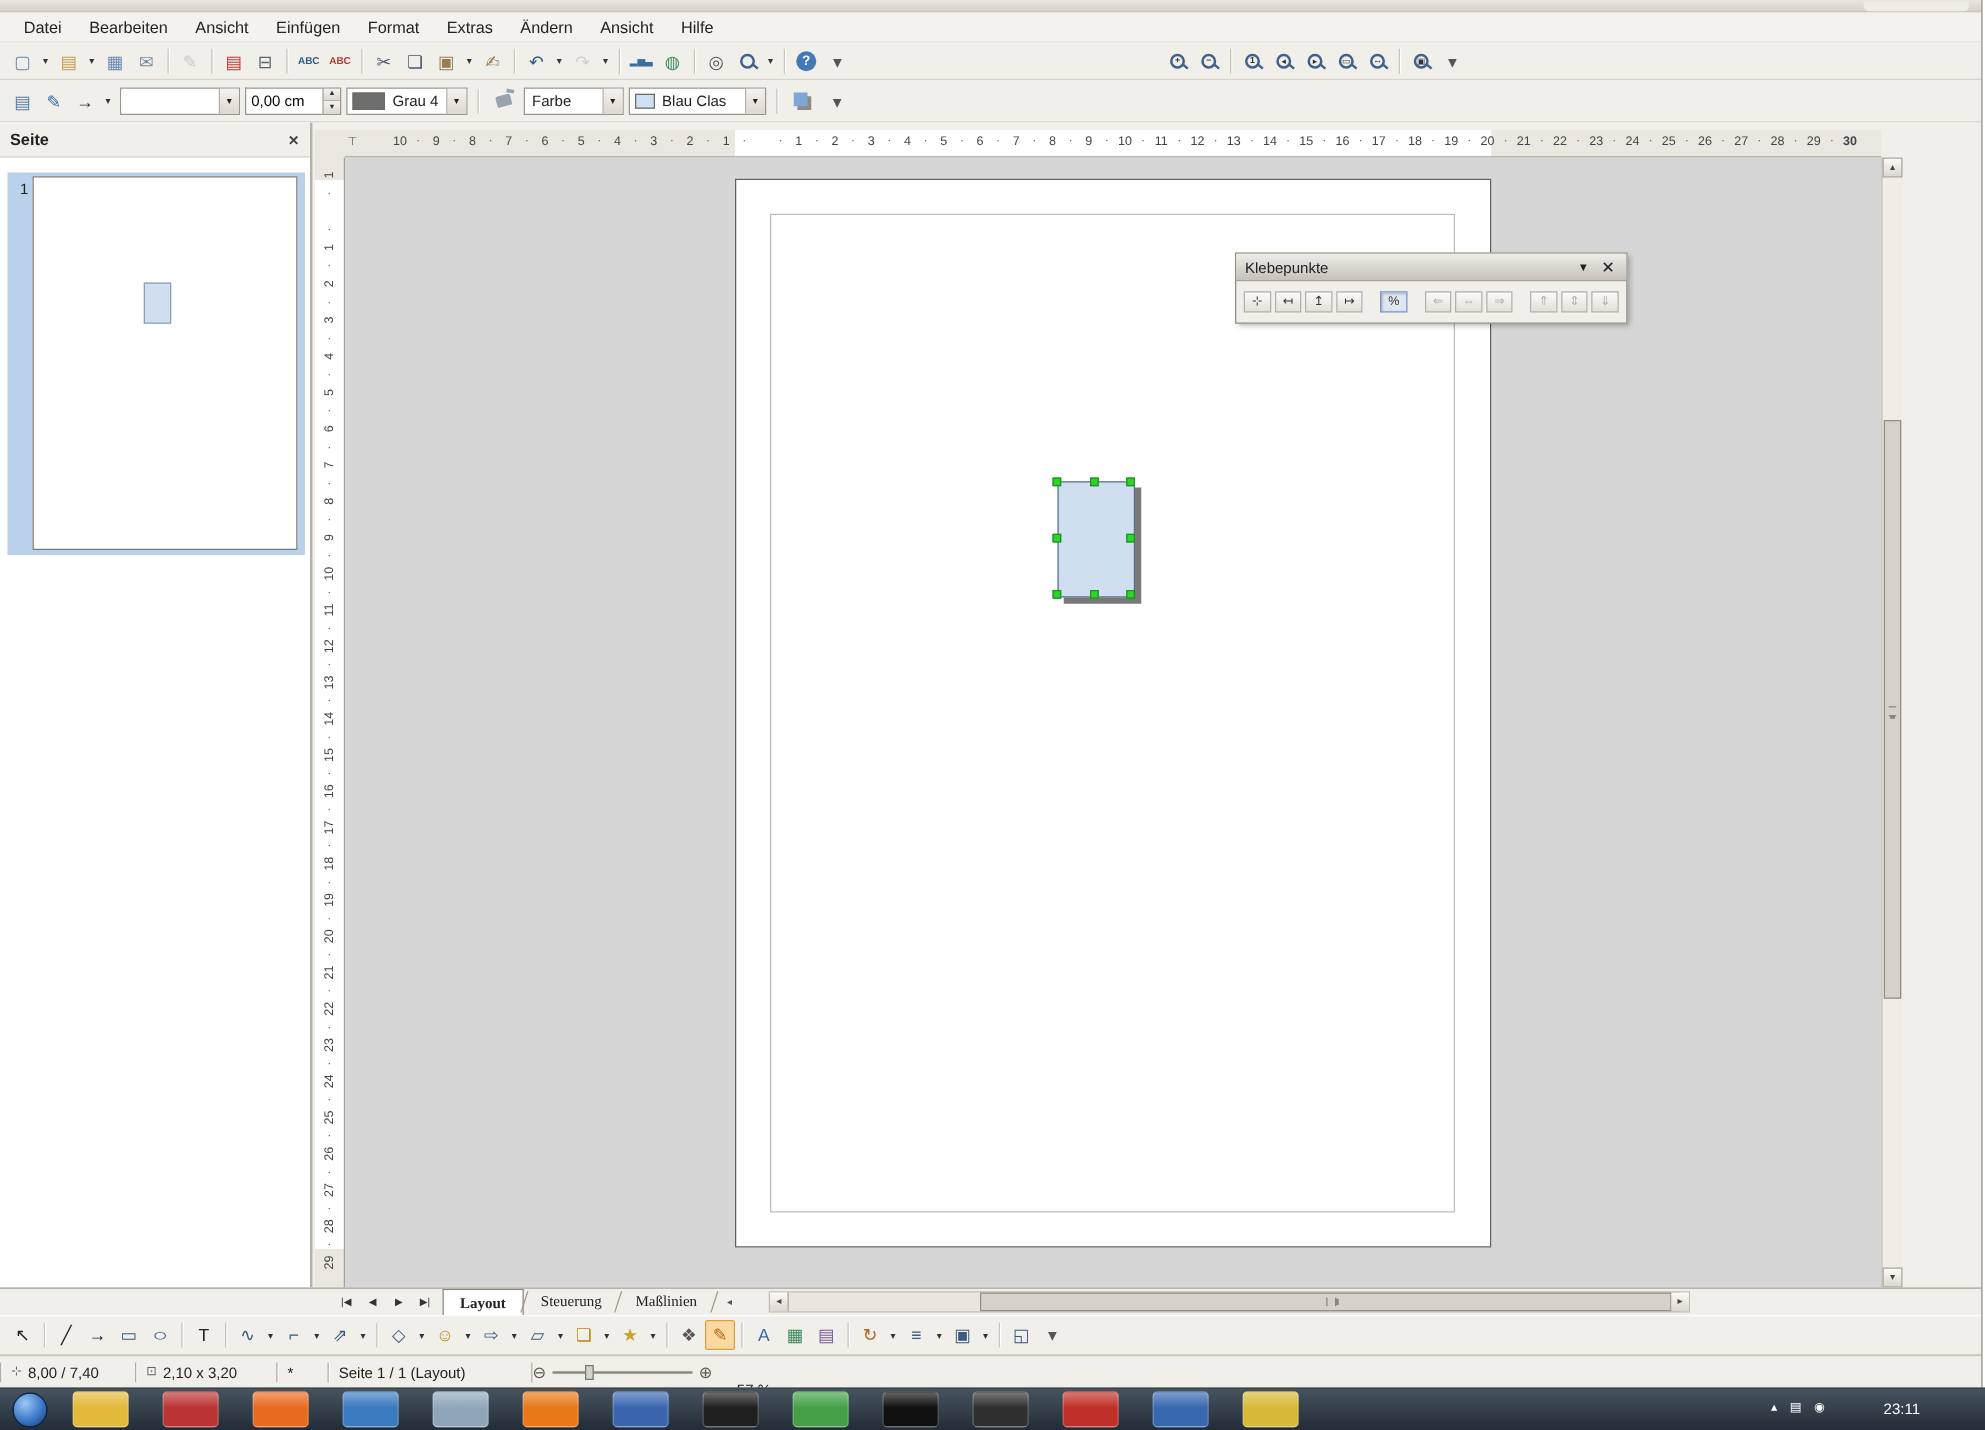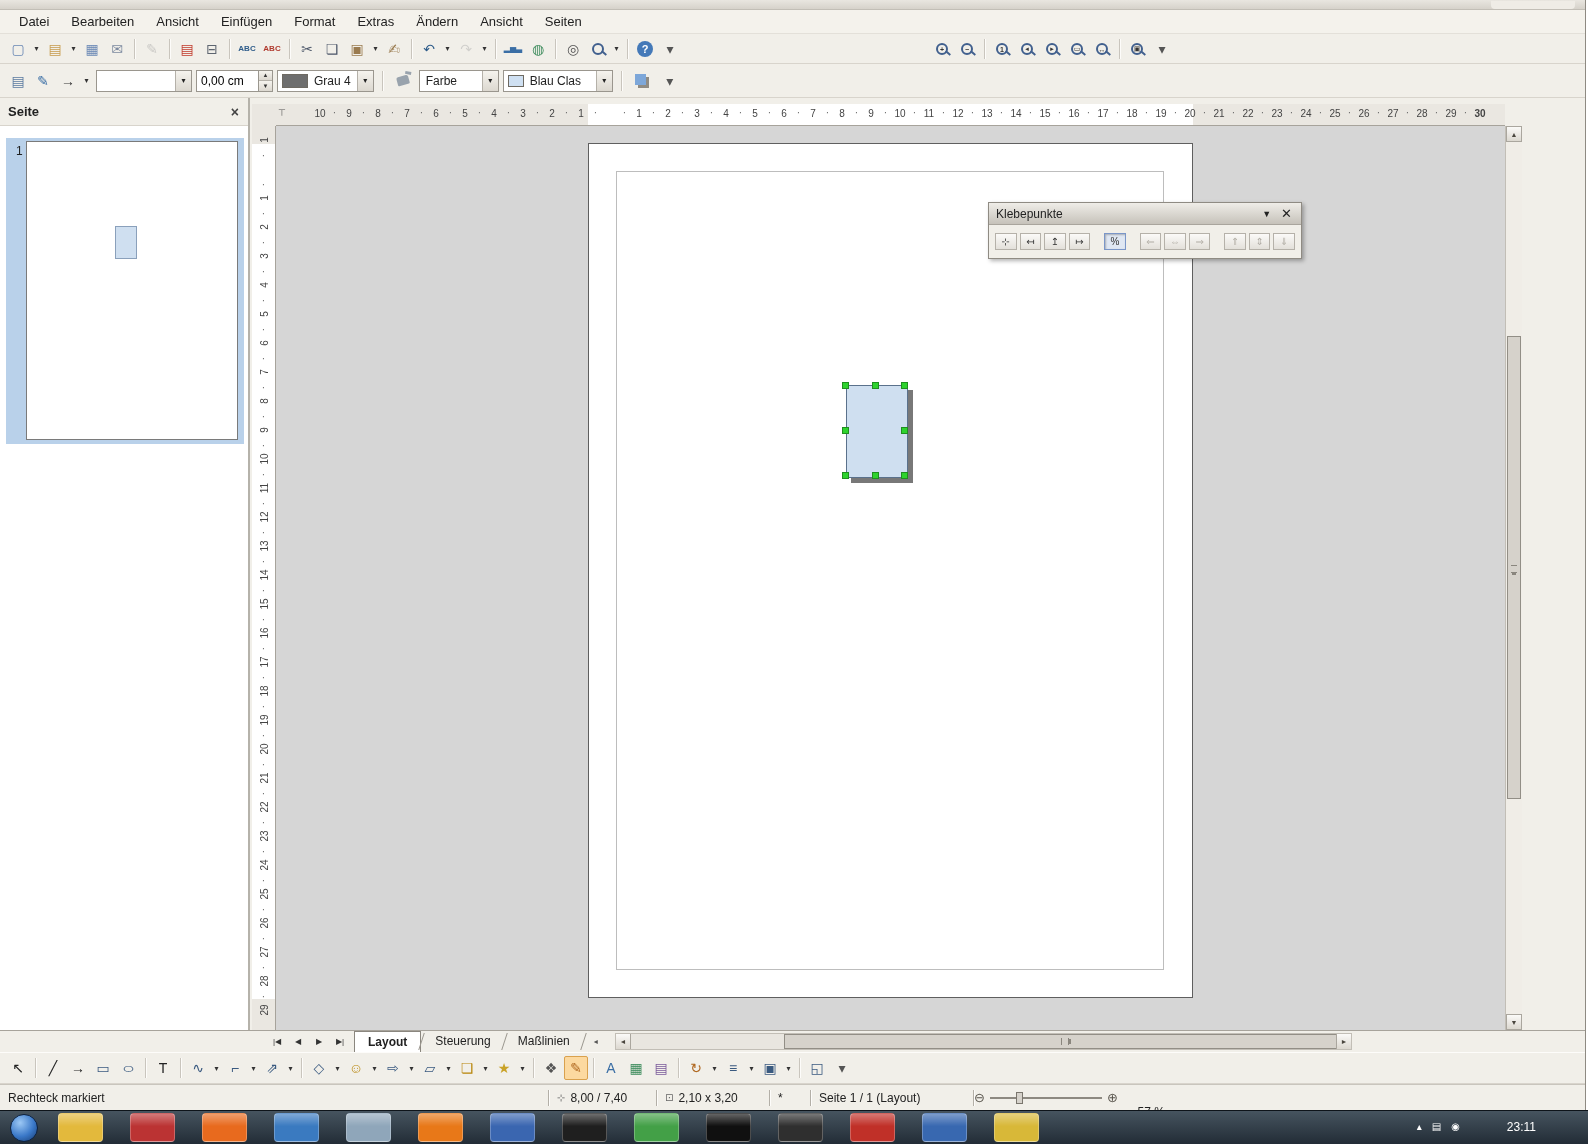--- a/index.html
+++ b/index.html
@@ -99,21 +99,21 @@
   .vscroll { position:absolute; left:1505px; top:28px; width:17px; height:904px; background:#f0ede7; border-left:1px solid #c2beb6; }
   .varrow { position:absolute; left:0; width:16px; height:16px; display:flex; align-items:center; justify-content:center; font-size:7px; color:#4a463e; background:linear-gradient(#fbfaf8,#dcd8d0); border:1px solid #aaa69e; }
   .varrow.up { top:0; } .varrow.down { bottom:0; }
   .vthumb { position:absolute; left:1px; top:210px; width:14px; height:463px; background:#d6d2cb; border:1px solid #928e86; }
   .vthumb::after { content:""; position:absolute; left:3px; right:3px; top:50%; height:6px; margin-top:-3px; border-top:1px solid #8a867e; border-bottom:1px solid #8a867e; box-shadow:0 3px 0 -1px #8a867e; }
 
   
   .tabrow { position:absolute; left:0; top:1030px; width:100%; height:22px; background:#f1efe9; border-top:1px solid #a7a39b; display:flex; align-items:center; }
   .tabnav { margin-left:267px; display:inline-flex; gap:1px; }
   .navbtn { width:20px; height:18px; display:inline-flex; align-items:center; justify-content:center; font-size:8px; color:#333; cursor:default; }
-  .tabs { display:inline-flex; align-items:stretch; height:21px; margin-left:4px; }
+  .tabs { display:inline-flex; align-items:stretch; height:21px; margin-left:4px;font-family:Liberation Serif, serif; }
   .tab { padding:3px 13px 0; font-size:12px; color:#222; cursor:default; }
   .tab.active { background:#fff; font-weight:bold; border:1px solid #8a867e; border-bottom:none; }
   .tabdiv { width:1px; background:#9a968e; margin:2px 0; transform:skewX(-18deg); }
   .tab-scroll-left { margin-left:10px; font-size:8px; color:#555; }
   .hscroll { position:absolute; left:615px; top:2px; width:737px; height:17px; background:#e9e6e0; border:1px solid #c2beb6; }
   .harrow { position:absolute; top:0; width:15px; height:15px; display:flex; align-items:center; justify-content:center; font-size:7px; color:#4a463e; background:linear-gradient(#fbfaf8,#dcd8d0); }
   .harrow.left { left:0; border-right:1px solid #aaa69e; } .harrow.right { right:0; border-left:1px solid #aaa69e; }
   .hthumb { position:absolute; left:168px; top:0; width:560px; height:15px; background:#d6d2cb; border:1px solid #928e86; }
   .hthumb::after { content:""; position:absolute; top:3px; bottom:3px; left:50%; width:6px; margin-left:-3px; border-left:1px solid #8a867e; border-right:1px solid #8a867e; box-shadow:3px 0 0 -1px #8a867e; }
 
@@ -167,21 +167,21 @@
 
   <div class="menubar" id="menubar">
       <span class="menu-item">Datei</span>
       <span class="menu-item">Bearbeiten</span>
       <span class="menu-item">Ansicht</span>
       <span class="menu-item">Einfügen</span>
       <span class="menu-item">Format</span>
       <span class="menu-item">Extras</span>
       <span class="menu-item">Ändern</span>
       <span class="menu-item">Ansicht</span>
-      <span class="menu-item">Seiten</span>
+      <span class="menu-item">Hilfe</span>
     </div>
 
   <div class="toolbar tb1">
     <span class="tbgroup" id="tb-std-main">
         <span class="tbtn">
           <span class="glyph" style="color: rgb(106, 136, 181);">▢</span>
         </span>
         <span class="dd">▾</span>
         <span class="tbtn">
           <span class="glyph" style="color: rgb(199, 155, 78);">▤</span>
@@ -709,21 +709,20 @@
         <span class="tbtn">
           <span class="glyph" style="color: rgb(58, 90, 128);">◱</span>
         </span>
         <span class="tbtn">
           <span class="glyph" style="color: rgb(85, 85, 85);">▾</span>
         </span>
       </span>
   </div>
 
   <div class="statusbar">
-    <span class="sseg sleft">Rechteck markiert</span>
     <span class="ssep"></span>
     <span class="sseg spos">
       <span class="sicon">⊹</span>
       <span>8,00 / 7,40</span>
     </span>
     <span class="ssep"></span>
     <span class="sseg ssize">
       <span class="sicon">⊡</span>
       <span>2,10 x 3,20</span>
     </span>

